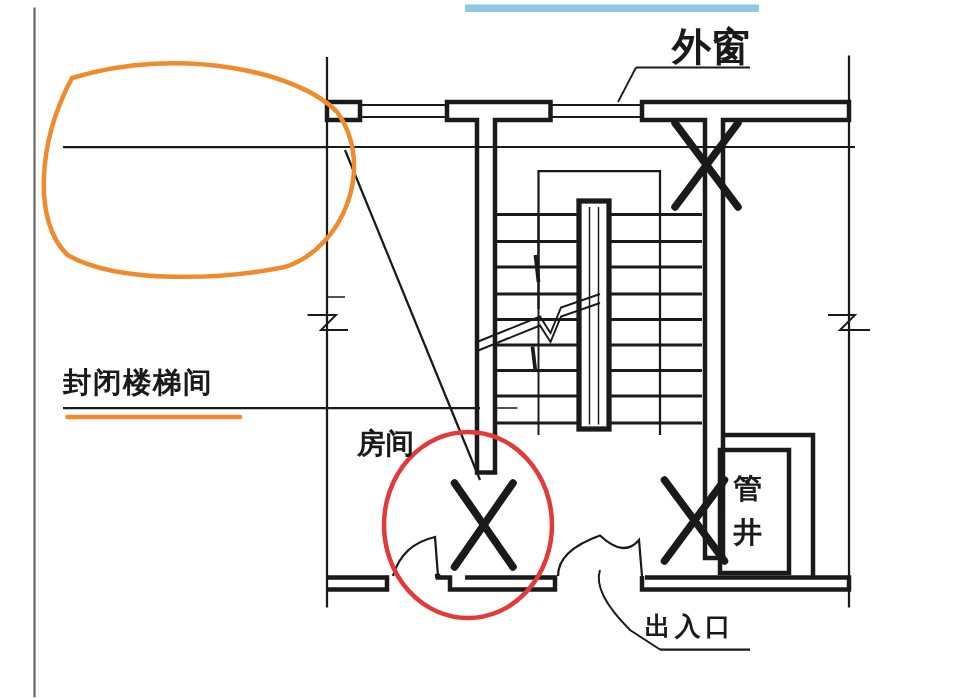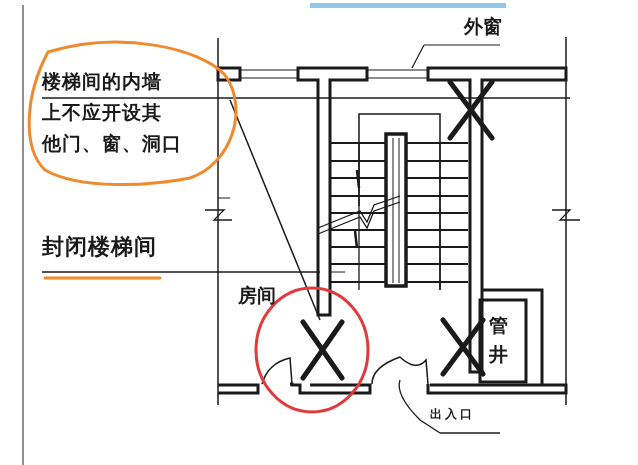--- a/index.html
+++ b/index.html
@@ -3,26 +3,26 @@
 <meta charset="utf-8">
 <style>
   html, body { margin: 0; padding: 0; background: #ffffff; }
   body { width: 638px; height: 465px; position: relative; overflow: hidden;
          font-family: "DejaVu Sans", "Liberation Sans", sans-serif; }
   #stage { position: absolute; left: 0; top: 0; width: 638px; height: 465px; }
   svg { position: absolute; left: 0; top: 0; }
   .lbl { position: absolute; font-weight: bold; color: #1a1a1a; white-space: nowrap;
          font-family: "DejaVu Sans", sans-serif; }
   .note { font-size: 19px; line-height: 31px; letter-spacing: 1px; }
-  .lbl-outer-window { left: 464px; top: 14px; font-size: 19px; }
-  .lbl-closed-stair { left: 42px; top: 232px; font-size: 22px; letter-spacing: 1px; }
+  .lbl-outer-window { left: 448px; top: 14px; font-size: 26px; }
+  .lbl-closed-stair { left: 42px; top: 242px; font-size: 19px; letter-spacing: 1px; }
   .lbl-room { left: 238px; top: 283px; font-size: 19px; }
   .lbl-shaft-1 { left: 489px; top: 313px; font-size: 19px; }
   .lbl-shaft-2 { left: 489px; top: 342px; font-size: 19px; }
-  .lbl-exit { left: 430px; top: 406px; font-size: 12px; letter-spacing: 3px; }
+  .lbl-exit { left: 430px; top: 406px; font-size: 17px; letter-spacing: 3px; }
   .note-box { left: 42px; top: 66px; }
 </style>
 </head>
 <body>
 
 <div id="stage">
 
   <svg width="638" height="465" viewBox="0 0 638 465">
 
     <rect x="310" y="3" width="196" height="5" fill="#8fc8e6"></rect>
@@ -110,25 +110,20 @@
       <line x1="483" y1="320" x2="443" y2="374"></line>
     </g>
 
     <path d="M48,52 C120,30 200,48 225,75 C250,110 230,165 190,178 C150,186 80,190 45,170 C22,148 25,95 48,52 Z" fill="none" stroke="#f08a2c" stroke-width="3"></path>
 
     <line x1="45" y1="278" x2="160" y2="278" stroke="#f08a2c" stroke-width="3" stroke-linecap="round"></line>
 
     <ellipse cx="312" cy="350" rx="56" ry="62" fill="none" stroke="#e23a3a" stroke-width="3"></ellipse>
   </svg>
 
-  <div class="lbl note note-box">
-    <div>楼梯间的内墙</div>
-    <div>上不应开设其</div>
-    <div>他门、窗、洞口</div>
-  </div>
 
   <div class="lbl lbl-outer-window">外窗</div>
   <div class="lbl lbl-closed-stair">封闭楼梯间</div>
   <div class="lbl lbl-room">房间</div>
   <div class="lbl lbl-shaft-1">管</div>
   <div class="lbl lbl-shaft-2">井</div>
   <div class="lbl lbl-exit">出入口</div>
 </div>
 
 </body></html>

